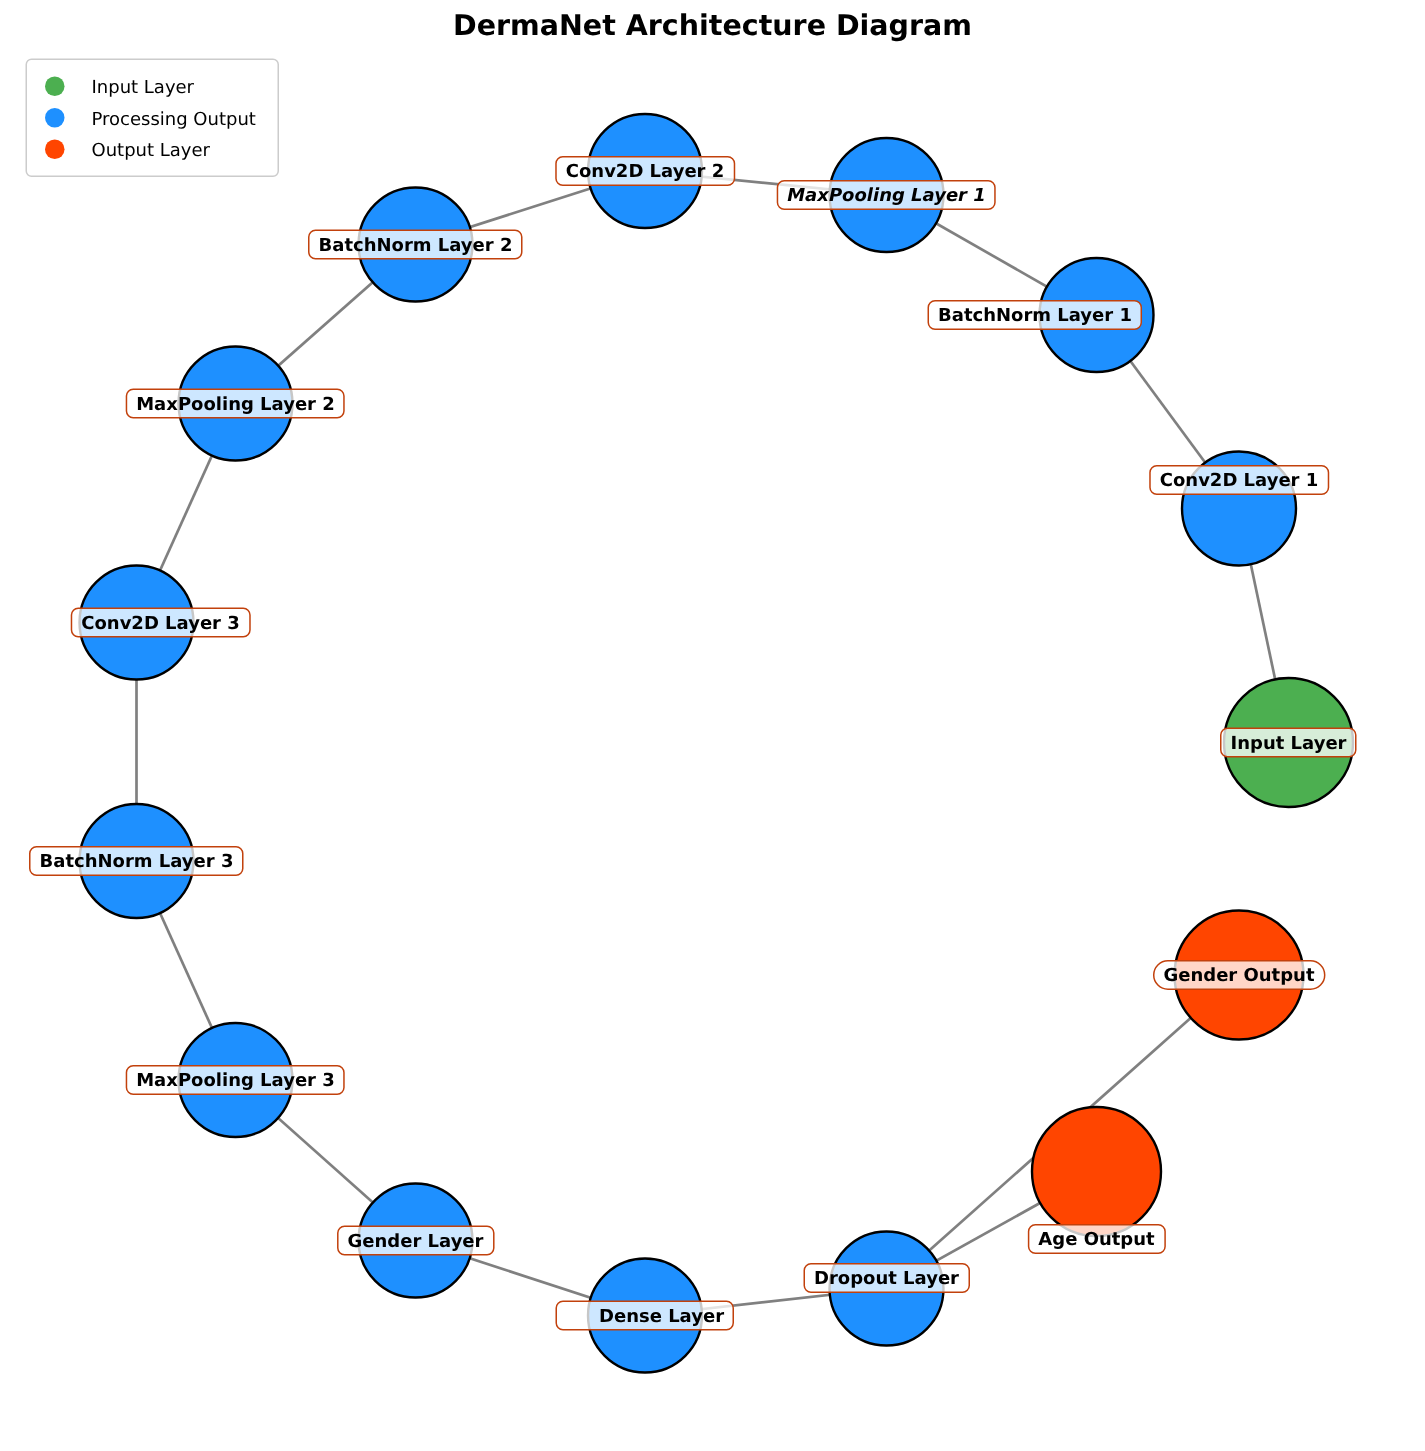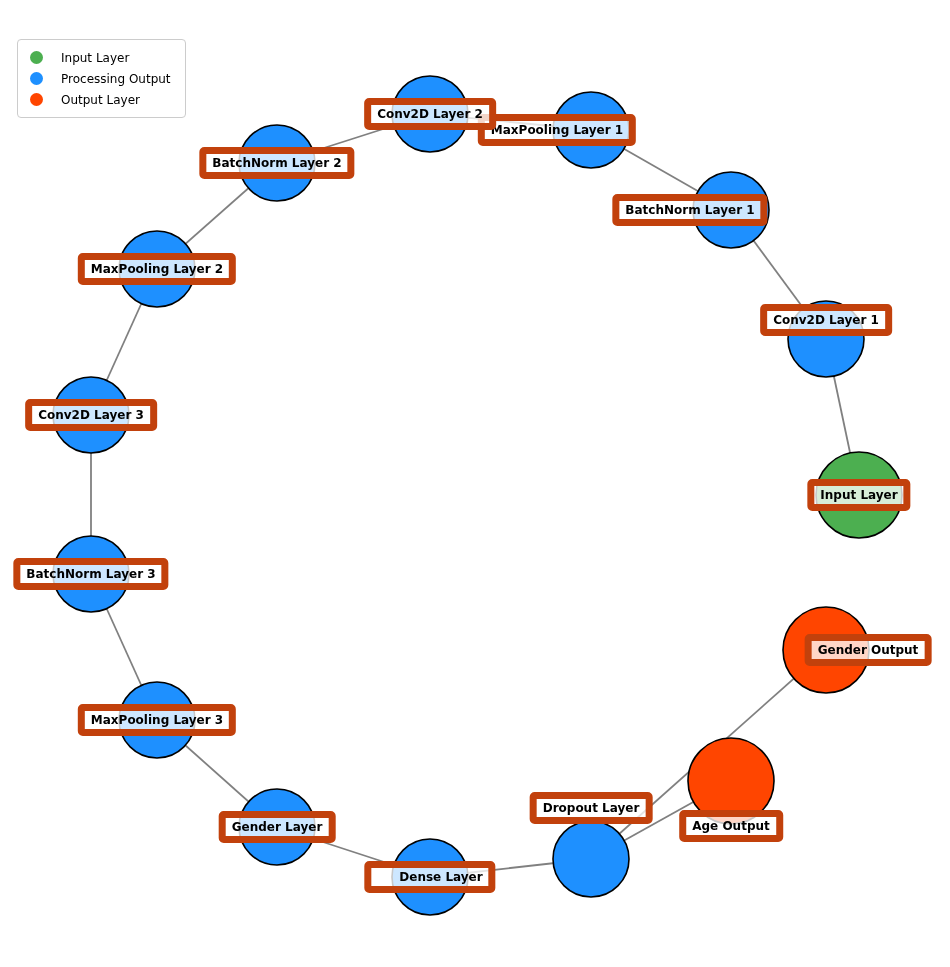--- a/index.html
+++ b/index.html
@@ -56,34 +56,35 @@
   }
   #graph-svg {
     position: absolute;
     left: 0;
     top: 0;
   }
   .node-label {
     position: absolute;
     transform: translate(-50%, -50%);
     background: rgba(255,255,255,0.78);
-    border: 7px solid #c2410c;
+    border: 1px solid #c2410c;
     border-radius: 5px;
     padding: 2px 6px;
     font-size: 12px;
     font-weight: bold;
     color: #000000;
     white-space: nowrap;
     line-height: 14px;
   }
 </style>
 </head>
 <body>
 
 <div class="canvas">
+  <div class="fig-title">DermaNet Architecture Diagram</div>
 
   <svg id="graph-svg" width="950" height="967" viewBox="0 0 950 967">
     <g id="edges-group">
         <line x1="859" y1="495" x2="826" y2="339" stroke="#808080" stroke-width="1.8"></line>
         <line x1="826" y1="339" x2="731" y2="210" stroke="#808080" stroke-width="1.8"></line>
         <line x1="731" y1="210" x2="591" y2="130" stroke="#808080" stroke-width="1.8"></line>
         <line x1="591" y1="130" x2="430" y2="114" stroke="#808080" stroke-width="1.8"></line>
         <line x1="430" y1="114" x2="277" y2="163" stroke="#808080" stroke-width="1.8"></line>
         <line x1="277" y1="163" x2="157" y2="269" stroke="#808080" stroke-width="1.8"></line>
         <line x1="157" y1="269" x2="91" y2="415" stroke="#808080" stroke-width="1.8"></line>
@@ -111,32 +112,32 @@
         <circle cx="591" cy="859" r="38" fill="#1E90FF" stroke="#000000" stroke-width="1.6"></circle>
         <circle cx="731" cy="781" r="43" fill="#FF4500" stroke="#000000" stroke-width="1.6"></circle>
         <circle cx="826" cy="650" r="43" fill="#FF4500" stroke="#000000" stroke-width="1.6"></circle>
       </g>
   </svg>
 
   <div id="labels-layer">
       <div class="node-label" style="left: 859px; top: 495px;">Input Layer</div>
       <div class="node-label" style="left: 826px; top: 320px;">Conv2D Layer 1</div>
       <div class="node-label" style="left: 690px; top: 210px;">BatchNorm Layer 1</div>
-      <div class="node-label" style="left: 557px; top: 130px;">MaxPooling Layer 1</div>
+      <div class="node-label" style="left: 591px; top: 130px; font-style: italic;">MaxPooling Layer 1</div>
       <div class="node-label" style="left: 430px; top: 114px;">Conv2D Layer 2</div>
       <div class="node-label" style="left: 277px; top: 163px;">BatchNorm Layer 2</div>
       <div class="node-label" style="left: 157px; top: 269px;">MaxPooling Layer 2</div>
-      <div class="node-label" style="left: 91px; top: 415px; text-align: right;">Conv2D Layer 3</div>
+      <div class="node-label" style="left: 107px; top: 415px; text-align: right;">Conv2D Layer 3</div>
       <div class="node-label" style="left: 91px; top: 574px;">BatchNorm Layer 3</div>
       <div class="node-label" style="left: 157px; top: 720px;">MaxPooling Layer 3</div>
       <div class="node-label" style="left: 277px; top: 827px;">Gender Layer</div>
       <div class="node-label" style="left: 430px; top: 877px; padding-left: 28px;">Dense Layer</div>
-      <div class="node-label" style="left: 591px; top: 808px; text-align: right;">Dropout Layer</div>
+      <div class="node-label" style="left: 591px; top: 852px; text-align: right;">Dropout Layer</div>
       <div class="node-label" style="left: 731px; top: 826px;">Age Output</div>
-      <div class="node-label" style="left: 868px; top: 650px;">Gender Output</div>
+      <div class="node-label" style="left: 826px; top: 650px; border-radius: 10px;">Gender Output</div>
     </div>
 
   <div class="legend" id="legend-box">
       <div class="legend-item">
         <span class="legend-dot" style="background: rgb(76, 175, 80);"></span>
         <span class="legend-label">Input Layer</span>
       </div>
       <div class="legend-item">
         <span class="legend-dot" style="background: rgb(30, 144, 255);"></span>
         <span class="legend-label">Processing Output</span>

